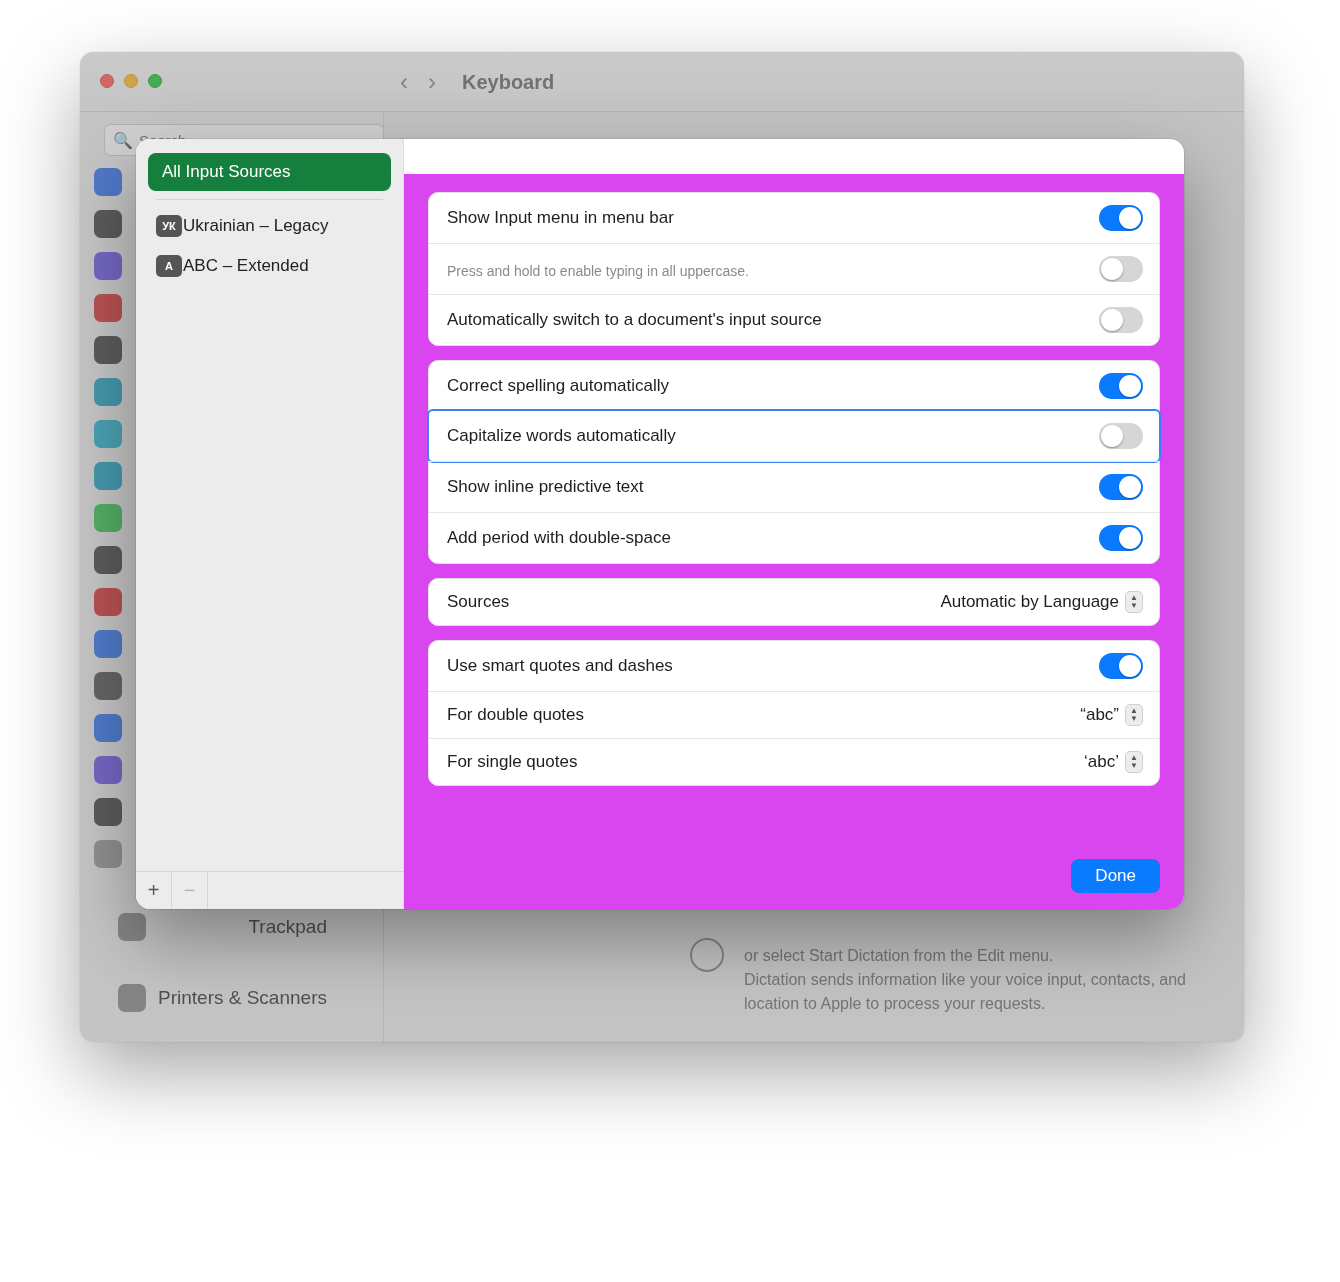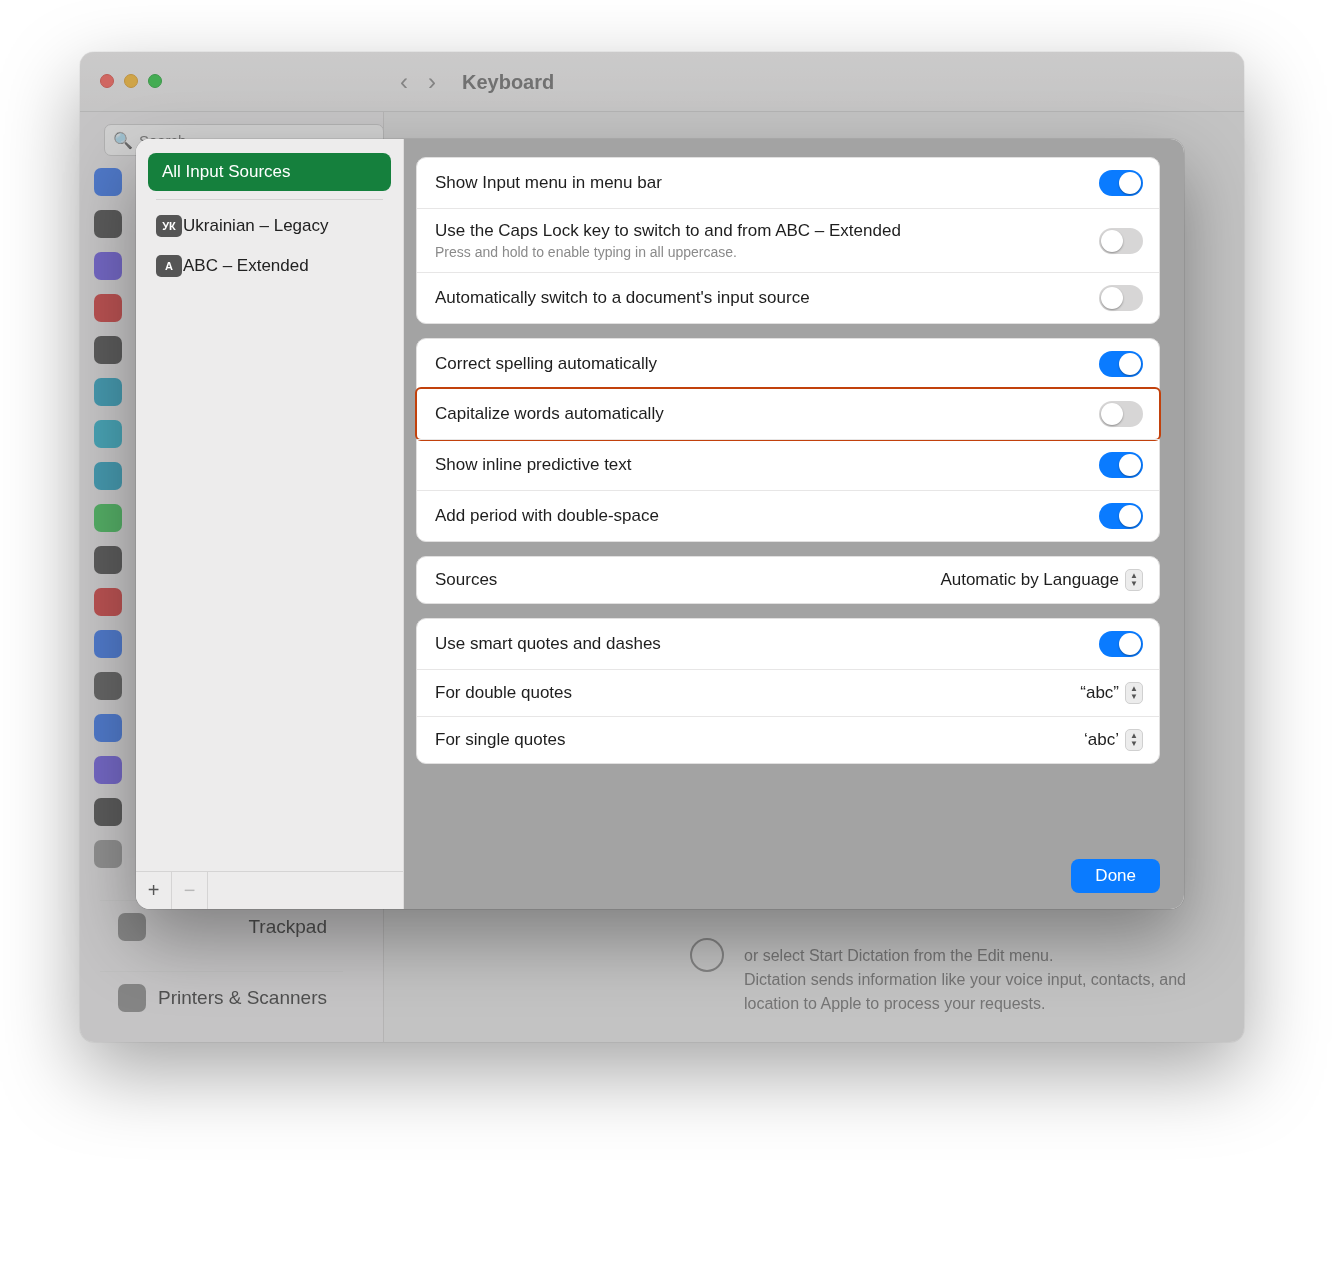--- a/index.html
+++ b/index.html
@@ -125,22 +125,23 @@
   .sheet-left-footer{
     position:absolute; left:0; right:0; bottom:0;
     border-top:1px solid #d5d4d4; height:38px;
     display:flex; align-items:center; gap:0;
   }
   .ftbtn{
     width:36px;height:38px;display:flex;align-items:center;justify-content:center;
     font-size:20px;color:#555;border-right:1px solid #d5d4d4;cursor:pointer;
   }
   .sheet-right{
-    flex:1; background:#a3a3a3; display:flex; flex-direction:column;
-    padding: 18px 24px 16px 12px;
+    flex:1; background:#d946ef; display:flex; flex-direction:column;
+    padding: 18px 24px 16px 24px;
+    margin-top: 35px;
   }
   .group{
     border:1px solid #e1e0e0; border-radius:10px; background:#fff;
     margin-bottom:14px;
   }
   .row{
     display:flex; align-items:center; justify-content:space-between;
     padding: 12px 16px 12px 18px;
     border-top:1px solid #e7e6e6;
   }
@@ -162,21 +163,21 @@
   .tgl.off{background:#d7d6d6;} .tgl.off .knob{left:2px;}
   .sel{
     display:flex; align-items:center; gap:6px; color:#1e1e1e; font-size:17px;
   }
   .updown{
     width:18px;height:22px;border-radius:5px;background:#ececec;border:1px solid #d0d0d0;
     display:flex;flex-direction:column;align-items:center;justify-content:center;
     font-size:8px;color:#555;line-height:1;
   }
   .highlight-row{
-    border:2px solid #c2410c; border-radius:6px;
+    border:2px solid #3b82f6; border-radius:6px;
     margin:-2px; padding:12px 16px 12px 18px;
   }
   .sheet-footer{
     margin-top:auto; display:flex; justify-content:flex-end;
     padding-top:10px;
   }
   .btn-done{
     background:#0a7bff;color:#fff;border:none;border-radius:8px;
     font-size:17px;font-weight:500;padding:7px 24px;cursor:pointer;
   }
@@ -271,21 +272,20 @@
           <div class="row">
             <div class="row-main">
               <div class="row-title">Show Input menu in menu bar</div>
             </div>
             <div class="tgl on">
               <div class="knob"></div>
             </div>
           </div>
           <div class="row">
             <div class="row-main">
-              <div class="row-title">Use the Caps Lock key to switch to and from ABC – Extended</div>
               <div class="row-sub">Press and hold to enable typing in all uppercase.</div>
             </div>
             <div class="tgl off">
               <div class="knob"></div>
             </div>
           </div>
           <div class="row">
             <div class="row-main">
               <div class="row-title">Automatically switch to a document's input source</div>
             </div>

